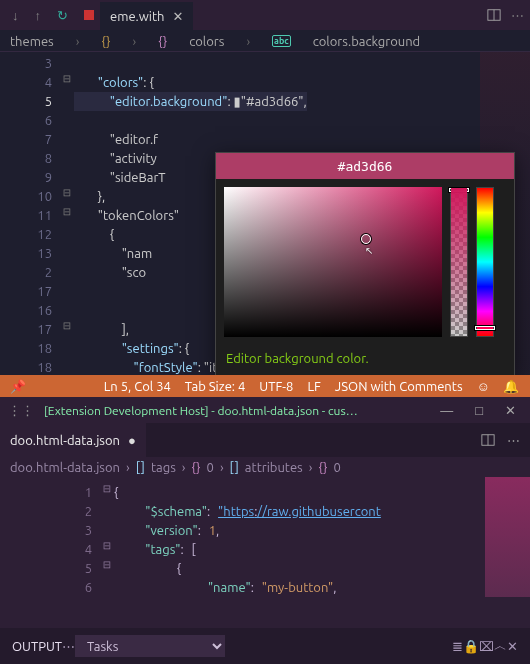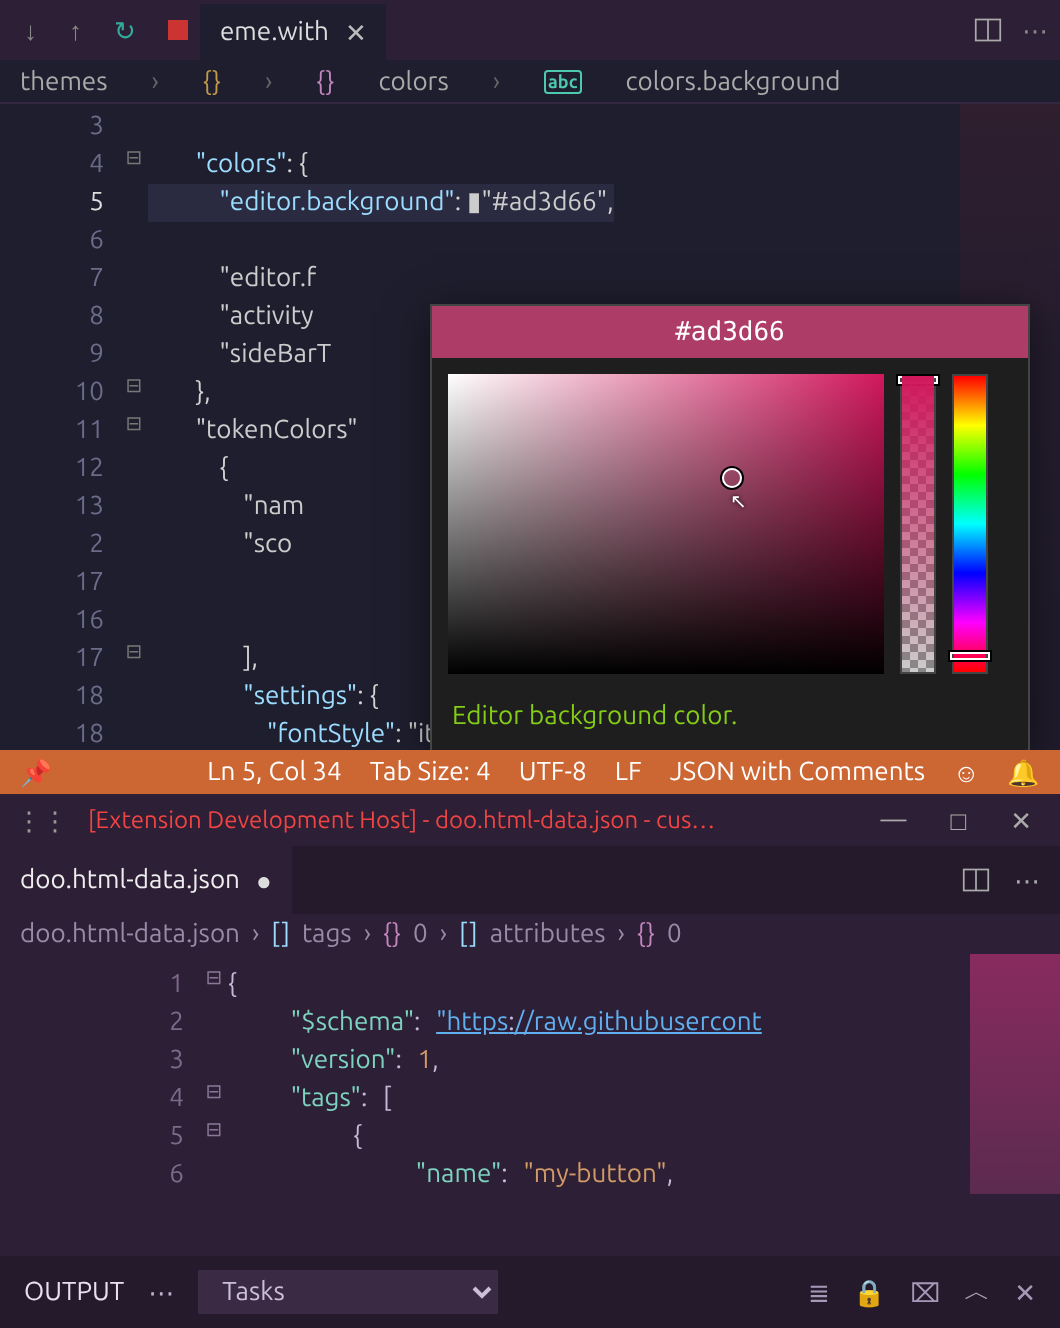--- a/index.html
+++ b/index.html
@@ -52,21 +52,21 @@
   .hue-thumb { top:138px; }
   .color-footer { padding:6px 10px 10px; color:#84cc16; }
 
   .statusbar { height:22px; background:#cc6633; color:#fff; display:flex; align-items:center; font-size:12px; gap:14px; padding:0 10px; }
   .statusbar .spacer { flex:1; }
   .statusbar .item { white-space:nowrap;text-align:right; }
 
   
   .second-window { flex:1; display:flex; flex-direction:column; background:#2d1f35; }
   .sw-titlebar { height:26px; display:flex; align-items:center; padding:0 8px; color:#999; gap:10px; }
-  .sw-titlebar .title { flex:1; color:#ef4444; font-size:12px; overflow:hidden; text-overflow:ellipsis; white-space:nowrap; }
+  .sw-titlebar .title { flex:1; color:#86efac; font-size:12px; overflow:hidden; text-overflow:ellipsis; white-space:nowrap; }
   .sw-titlebar .winbtn { color:#aaa; padding:0 6px; }
 
   .sw-tabbar { display:flex; background:#241a2c; height:34px; align-items:stretch; }
   .sw-tab { background:#2d1f35; display:flex; align-items:center; padding:0 10px; color:#eee; gap:8px; }
   .sw-tab .dirty { color:#ddd; }
   .sw-tabbar .spacer { flex:1; }
   .sw-tabbar .actions { display:flex; align-items:center; gap:12px; padding-right:10px; color:#aaa; }
 
   .sw-breadcrumb { height:20px; display:flex; align-items:center; gap:6px; padding:0 10px; color:#9a8aa8; font-size:12px; background:#2d1f35; }
 
@@ -76,21 +76,21 @@
   .sw-fold { width:14px; padding-top:6px; }
   .sw-fold div { height:19px; color:#8a7798; font-size:10px; text-align:center;}
   .sw-code { font-family:Consolas,monospace; line-height:19px; white-space:pre; padding-top:6px; }
   .k2 { color:#7dd3c0; }
   .s2 { color:#d19a66; }
   .l2 { color:#61afef; text-decoration:underline; }
   .n2 { color:#d19a66; }
   .p2 { color:#c8b8d8; }
   .sw-minimap { position:absolute; right:0; top:0; width:45px; height:120px; background:linear-gradient(#b03070 0%, #70305a 100%); opacity:.7; }
 
-  .sw-panel { height:36px; background:#241a2c; display:flex; align-items:center; gap:12px; padding:0 12px; color:#bfaecf; }
+  .sw-panel { height:36px; background:#241a2c; display:flex; align-items:center; padding:0 12px; color:#bfaecf; }
   .sw-panel .tab-label { color:#e8dff0; }
   .sw-panel select { background:#3a2a44; color:#cdbfd8; border:none; padding:3px 8px; width:150px; }
   .sw-panel .spacer { flex:1; }
   .sw-panel .pbtn { color:#a898b8; }
 
   svg { display:block; }
 </style>
 </head>
 <body>
 

